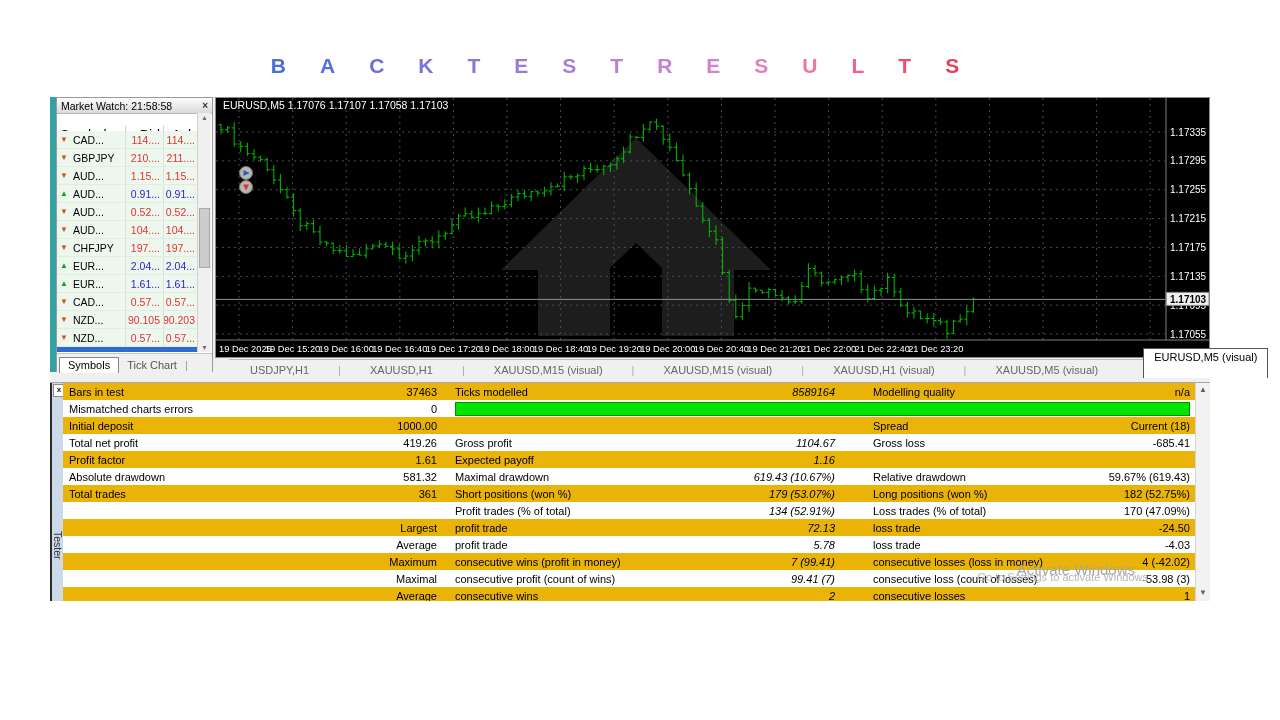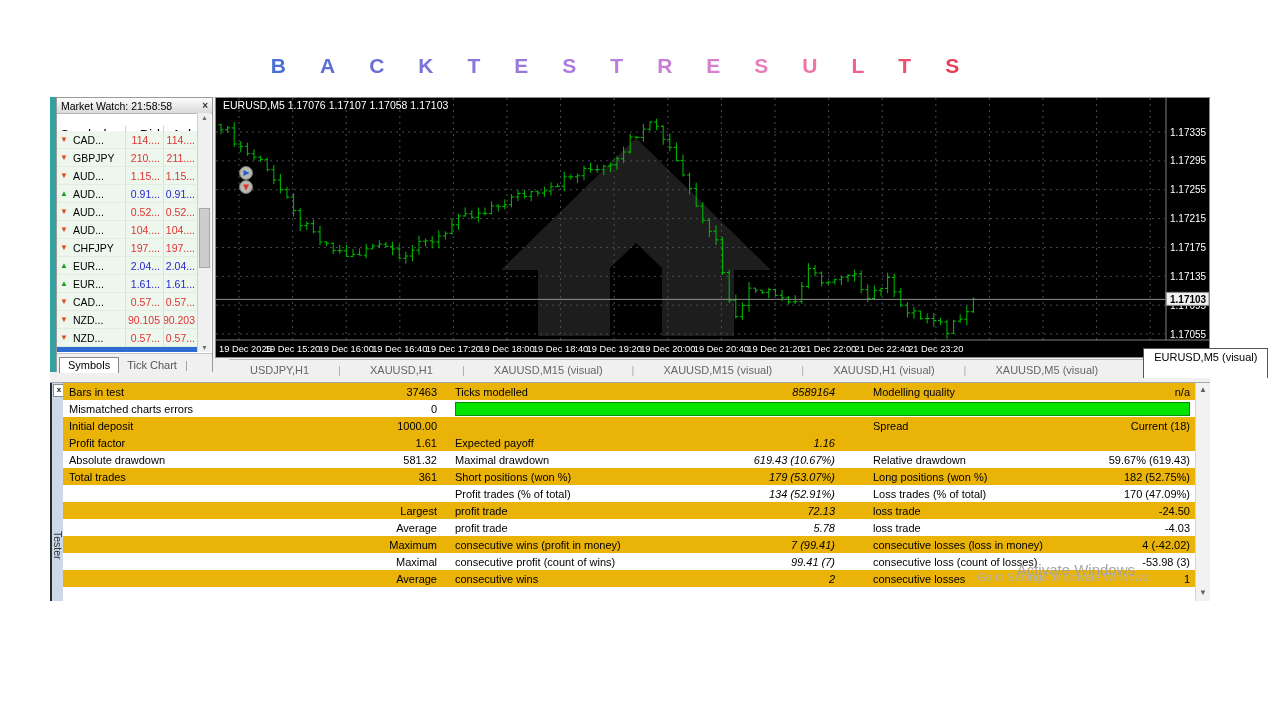--- a/index.html
+++ b/index.html
@@ -658,20 +658,28 @@
             <div class="qbar"></div>
           </div>
           <div class="rrow odd">
             <span class="rc0">Initial deposit</span>
             <span class="rc1">1000.00</span>
             <span class="rc2"></span>
             <span class="rc3"></span>
             <span class="rc4">Spread</span>
             <span class="rc5">Current (18)</span>
           </div>
+          <div class="rrow even">
+            <span class="rc0">Total net profit</span>
+            <span class="rc1">419.26</span>
+            <span class="rc2">Gross profit</span>
+            <span class="rc3">1104.67</span>
+            <span class="rc4">Gross loss</span>
+            <span class="rc5">-685.41</span>
+          </div>
           <div class="rrow odd">
             <span class="rc0">Profit factor</span>
             <span class="rc1">1.61</span>
             <span class="rc2">Expected payoff</span>
             <span class="rc3">1.16</span>
             <span class="rc4"></span>
             <span class="rc5"></span>
           </div>
           <div class="rrow even">
             <span class="rc0">Absolute drawdown</span>

